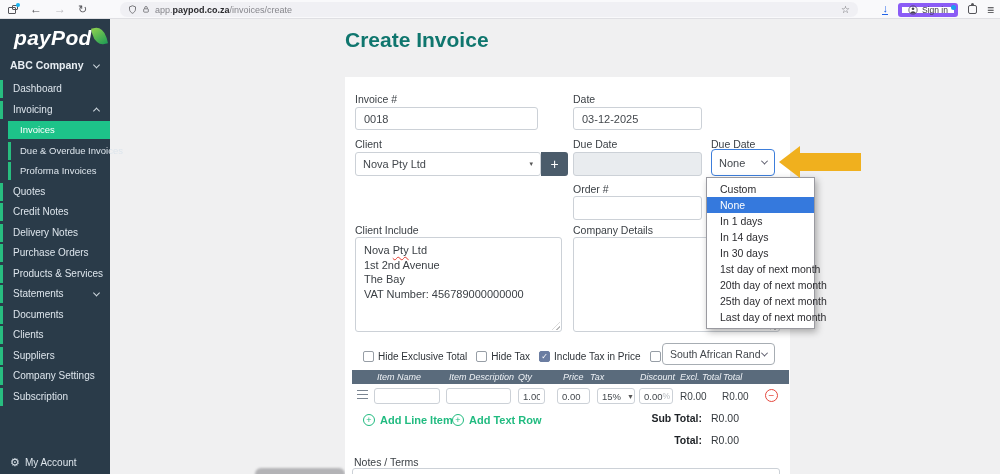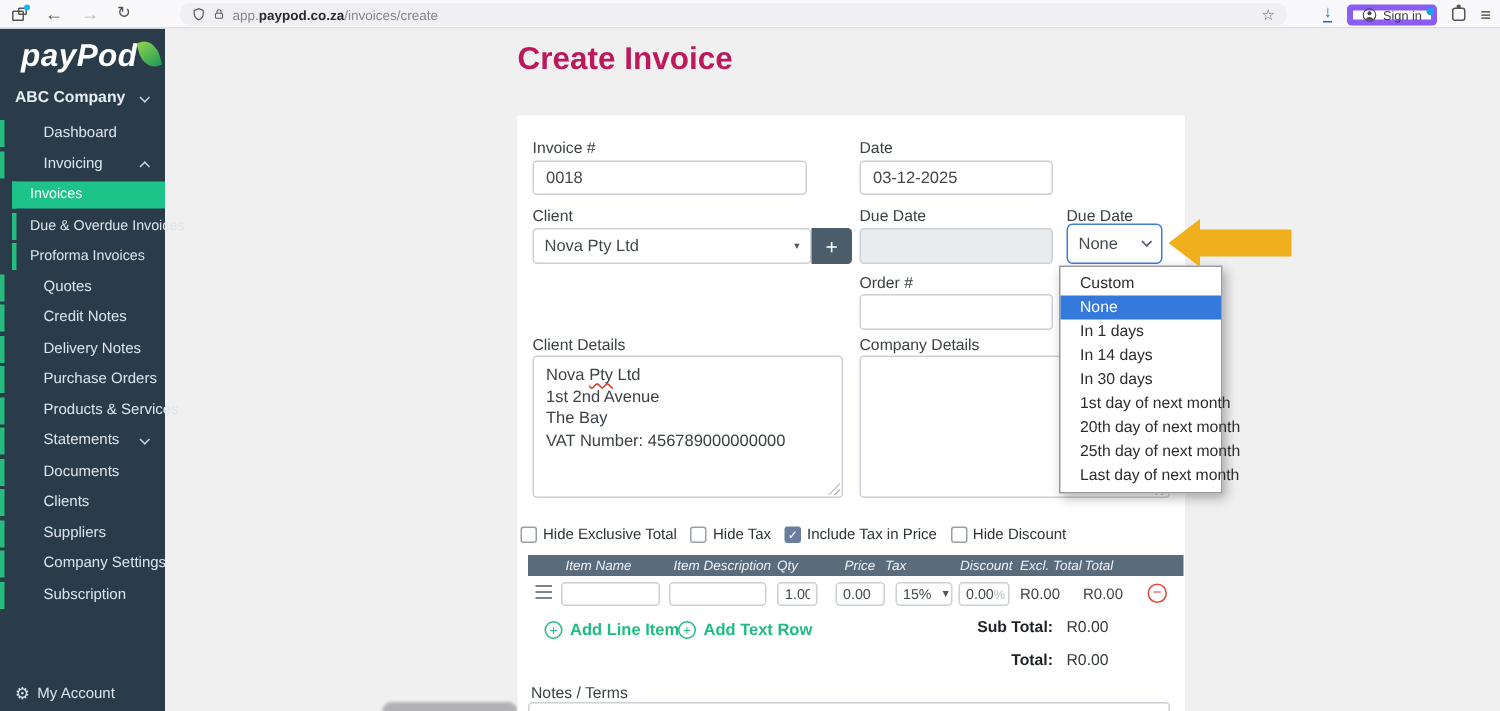--- a/index.html
+++ b/index.html
@@ -40,32 +40,32 @@
 
   
   .sidebar { position:absolute; left:0; top:19px; width:110px; height:455px; background:#2a3b49; z-index:9; }
   .logo { padding:7px 0 4px 14px; display:flex; align-items:flex-start; }
   .logo-text { color:#fff; font-size:21px; font-weight:bold; font-style:italic; letter-spacing:.3px; }
   .leaf { display:inline-block; width:13px; height:18px; margin-left:1px; margin-top:1px;
     background:linear-gradient(160deg,#8fd14f,#1f9d55); border-radius:0 70% 0 70%; transform:rotate(-14deg); }
   .company { position:relative; padding:5px 10px 6px 10px; color:#e8eef3; font-size:10.5px; font-weight:bold; }
   .nav { margin-top:3px; }
   .nav-item { position:relative; height:18px; line-height:18px; margin-bottom:2.5px;
-    border-left:3px solid #28bd80; padding-left:26px; font-size:10px; color:#dde5ec; cursor:pointer; white-space:nowrap; }
+    border-left:3px solid #28bd80; padding-left:10px; font-size:10px; color:#dde5ec; cursor:pointer; white-space:nowrap; }
   .nav-item.sub { margin-left:8px; font-size:9.5px; padding-left:9px; }
   .nav-item.active { background:#1dc389; border-left-color:#1dc389; color:#fff; }
   .chev { position:absolute; right:11px; top:50%; width:5px; height:5px;
     border-right:1.4px solid #cfd8df; border-bottom:1.4px solid #cfd8df; }
   .chev.down { transform:translateY(-70%) rotate(45deg); }
   .chev.up { transform:translateY(-30%) rotate(-135deg); }
   .my-account { position:absolute; left:10px; bottom:5px; font-size:10px; color:#dde5ec; display:flex; align-items:center; gap:5px; }
   .gear { font-size:11px; }
 
   
-  .page-title { position:absolute; left:345px; top:28px; font-size:21px; font-weight:bold; color:#be185d; z-index:1; }
+  .page-title { position:absolute; left:345px; top:28px; font-size:21px; font-weight:bold; color:#0f766e; z-index:1; }
   .panel { position:absolute; left:345px; top:77px; width:445px; height:397px; background:#fff; z-index:2; }
 
   .lbl { position:absolute; font-size:10.5px; color:#3c4146; }
   .inp { position:absolute; border:1px solid #ccd1d7; border-radius:3px; background:#fff;
     font-family:"Liberation Sans",sans-serif; font-size:11px; color:#43484d; padding:0 8px; outline:none; }
   .sel { position:absolute; border:1px solid #ccd1d7; border-radius:3px; background:#fff;
     display:flex; align-items:center; font-size:11px; color:#43484d; padding:0 7px; cursor:pointer; }
   .sel .grow { flex:1; }
   .sel .tri { font-size:7px; color:#555; }
   .sel-chev { width:5px; height:5px; border-right:1.4px solid #556; border-bottom:1.4px solid #556; transform:rotate(45deg) translate(-1px,-1px); }
@@ -83,21 +83,21 @@
     clip-path:polygon(100% 0, 100% 100%, 0 100%); }
   .misspelled { text-decoration:underline wavy #e23b2e 1px; text-underline-offset:2px; }
 
   
   .dd-list { position:absolute; left:361px; top:100px; width:109px; background:#fff;
     border:1px solid #9a9aa0; box-shadow:2px 3px 7px rgba(0,0,0,.3); z-index:6; padding:3px 0; }
   .dd-item { height:16px; line-height:16px; padding-left:13px; font-size:10.5px; color:#2c2c30; cursor:pointer; white-space:nowrap; }
   .dd-item.selected { background:#3579dd; color:#fff; }
 
   
-  .toggles { position:absolute; left:2px; top:268px; height:22px; display:flex; align-items:center; gap:9px; font-size:10px; color:#2e3338; }
+  .toggles { position:absolute; left:18px; top:268px; height:22px; display:flex; align-items:center; gap:9px; font-size:10px; color:#2e3338; }
   .cb-pair { display:flex; align-items:center; gap:4px; }
   .cb { width:11px; height:11px; border:1px solid #979ea6; border-radius:2px; background:#fff;
     display:flex; align-items:center; justify-content:center; cursor:pointer; }
   .cb.checked { background:#6b7da1; border-color:#6b7da1; color:#fff; font-size:8px; }
   .currency-sel { left:317px; top:266px; width:113px; height:22px; border-color:#a7adb3; border-radius:4px; font-size:10.5px; }
 
   
   .tbl-head { position:absolute; left:7px; top:293px; width:437px; height:14px; background:#5a6b7c;font-style:italic; }
   .th { position:absolute; top:2px; font-size:9px; color:#eef2f6; white-space:nowrap; }
   .drag-handle { position:absolute; left:12px; top:313px; width:11px; height:12px;
@@ -225,21 +225,21 @@
   <span class="lbl" style="left:366px; top:61px;">Due Date</span>
   <div class="sel duedate-sel">
     <span>None</span>
       <span class="grow"></span>
       <span class="sel-chev"></span>
   </div>
 
   <span class="lbl" style="left:228px; top:106px;">Order #</span>
   <input class="inp" style="left: 228px; top: 119px; width: 129px; height: 24px;" value="">
 
-  <span class="lbl" style="left:10px; top:147px;">Client Details</span>
+  <span class="lbl" style="left:10px; top:147px;">Client Include</span>
   <div class="txtbox" style="left:10px; top:160px; width:207px; height:95px;">
     <div><span>Nova </span><span class="misspelled">Pty</span><span> Ltd</span></div>
     <div>1st 2nd Avenue</div>
     <div>The Bay</div>
     <div>VAT Number: 456789000000000</div>
     <span class="corner"></span>
   </div>
 
   <span class="lbl" style="left:228px; top:147px;">Company Details</span>
   <div class="txtbox" style="left:228px; top:160px; width:207px; height:95px;">
@@ -268,20 +268,25 @@
         <span>Hide Tax</span>
       </span>
     <span class="cb-pair">
         <span class="cb checked">✓</span>
         <span>Include Tax in Price</span>
       </span>
     <span class="cb-pair">
         <span class="cb"></span>
         <span>Hide Discount</span>
       </span>
+  </div>
+  <div class="sel currency-sel">
+    <span>South African Rand</span>
+      <span class="grow"></span>
+      <span class="sel-chev"></span>
   </div>
 
   <div class="tbl-head">
     <span class="th" style="left:25px;">Item Name</span>
     <span class="th" style="left:97px;">Item Description</span>
     <span class="th" style="left:166px;">Qty</span>
     <span class="th" style="left:211px;">Price</span>
     <span class="th" style="left:238px;">Tax</span>
     <span class="th" style="left:288px;">Discount</span>
     <span class="th" style="left:328px;">Excl. Total</span>

